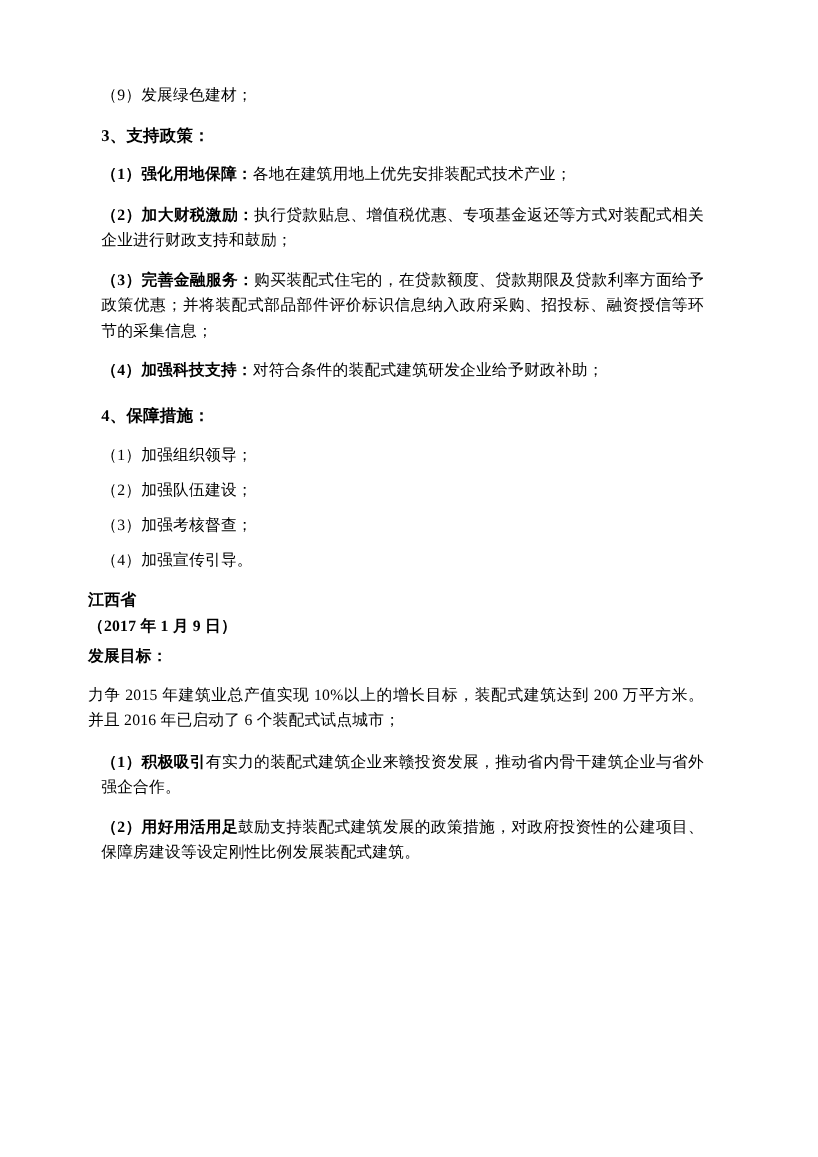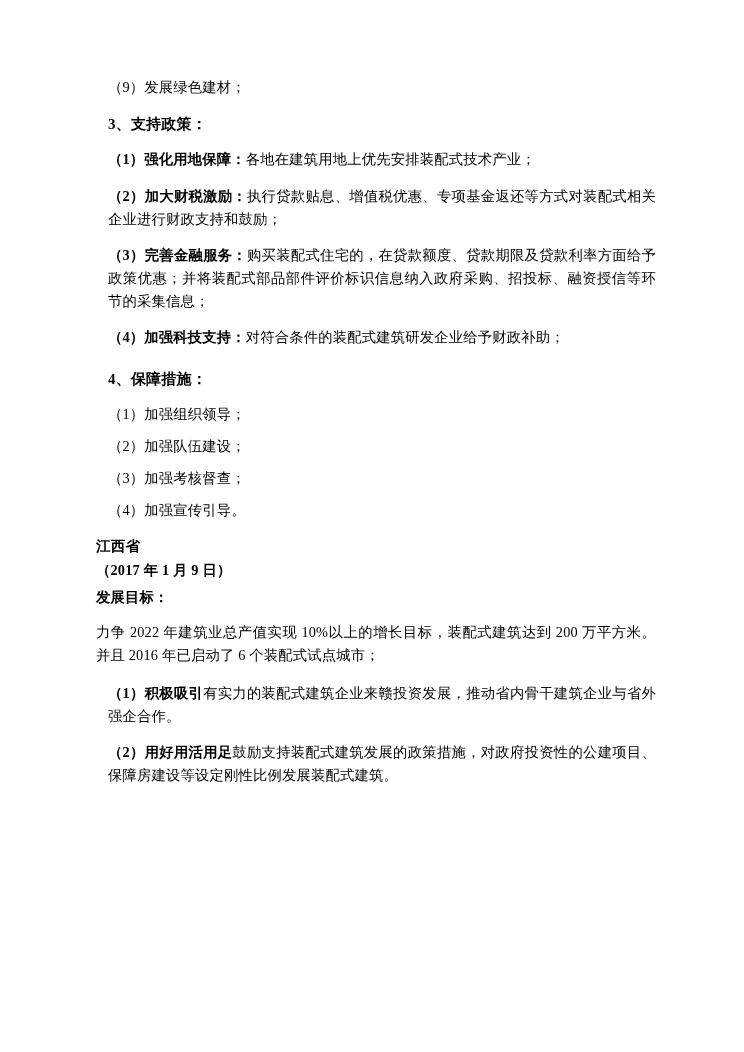--- a/index.html
+++ b/index.html
@@ -15,21 +15,21 @@
     position: relative;
     width: 744px;
     height: 1052px;
     margin: 0 auto;
     background: #ffffff;
     box-sizing: border-box;
     overflow: hidden;
   }
   .content {
     position: absolute;
-    left: 96px;
+    left: 80px;
     top: 76px;
     width: 560px;
   }
   p {
     margin: 0 0 0 0;
     line-height: 1.62;
     font-size: 14.3px;
     letter-spacing: 0.2px;
     text-align: justify;
   }
@@ -122,21 +122,21 @@
     <p class="list-line">（4）加强宣传引导。</p>
 
     <div class="gap-sm"></div>
 
     <p class="prov-title">江西省</p>
 
     <p class="date-line">（2017 年 1 月 9 日）</p>
 
     <p class="sub-bold">发展目标：</p>
 
-    <p class="body-block">力争 2022 年建筑业总产值实现 10%以上的增长目标，装配式建筑达到 200 万平方米。并且 2016 年已启动了 6 个装配式试点城市；</p>
+    <p class="body-block">力争 2015 年建筑业总产值实现 10%以上的增长目标，装配式建筑达到 200 万平方米。并且 2016 年已启动了 6 个装配式试点城市；</p>
 
 
     <p class="para indent">
       <span class="b">（1）积极吸引</span><span>有实力的装配式建筑企业来赣投资发展，推动省内骨干建筑企业与省外强企合作。</span>
     </p>
 
     <p class="para indent">
       <span class="b">（2）用好用活用足</span><span>鼓励支持装配式建筑发展的政策措施，对政府投资性的公建项目、保障房建设等设定刚性比例发展装配式建筑。</span>
     </p>
 

